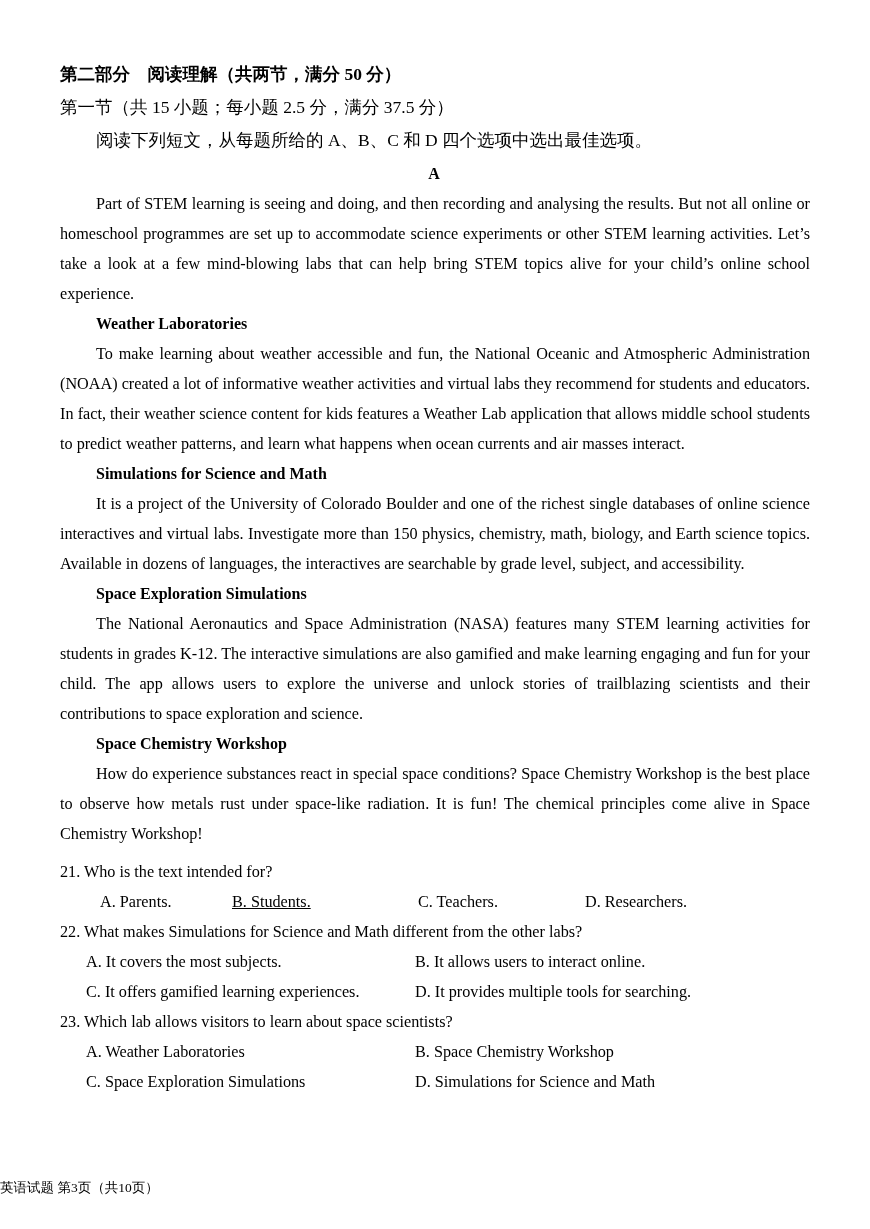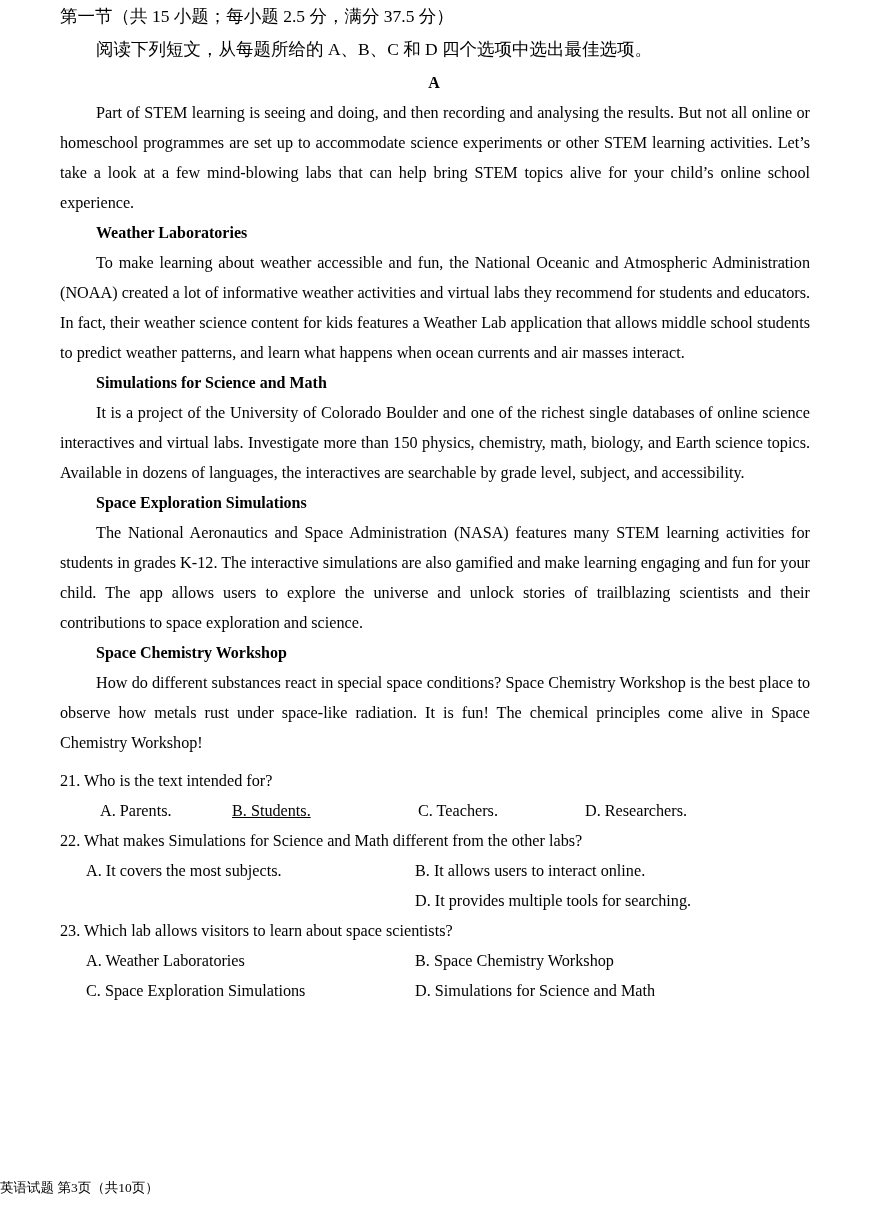--- a/index.html
+++ b/index.html
@@ -99,60 +99,62 @@
     width: 870px;
     font-size: 13.5px;
     line-height: 20px;
   }
 </style>
 </head>
 <body>
 
 <div class="page">
 
+  <div class="cn-line bold" id="sec-part-title">第二部分　阅读理解（共两节，满分 50 分）</div>
 
   <div class="cn-line">第一节（共 15 小题；每小题 2.5 分，满分 37.5 分）</div>
 
   <div class="cn-line cn-indent">阅读下列短文，从每题所给的 A、B、C 和 D 四个选项中选出最佳选项。</div>
 
   <div class="passage-letter">A</div>
 
   <p class="para">Part of STEM learning is seeing and doing, and then recording and analysing the results. But not all online or homeschool programmes are set up to accommodate science experiments or other STEM learning activities. Let’s take a look at a few mind-blowing labs that can help bring STEM topics alive for your child’s online school experience.</p>
 
   <div class="sub-head">Weather Laboratories</div>
   <p class="para">To make learning about weather accessible and fun, the National Oceanic and Atmospheric Administration (NOAA) created a lot of informative weather activities and virtual labs they recommend for students and educators. In fact, their weather science content for kids features a Weather Lab application that allows middle school students to predict weather patterns, and learn what happens when ocean currents and air masses interact.</p>
 
   <div class="sub-head">Simulations for Science and Math</div>
   <p class="para">It is a project of the University of Colorado Boulder and one of the richest single databases of online science interactives and virtual labs. Investigate more than 150 physics, chemistry, math, biology, and Earth science topics. Available in dozens of languages, the interactives are searchable by grade level, subject, and accessibility.</p>
 
   <div class="sub-head">Space Exploration Simulations</div>
   <p class="para">The National Aeronautics and Space Administration (NASA) features many STEM learning activities for students in grades K-12. The interactive simulations are also gamified and make learning engaging and fun for your child. The app allows users to explore the universe and unlock stories of trailblazing scientists and their contributions to space exploration and science.</p>
 
   <div class="sub-head">Space Chemistry Workshop</div>
-  <p class="para">How do different substances react in special space conditions? Space Chemistry Workshop is the best place to observe how metals rust under space-like radiation. It is fun! The chemical principles come alive in Space Chemistry Workshop!</p>
+  <p class="para">How do experience substances react in special space conditions? Space Chemistry Workshop is the best place to observe how metals rust under space-like radiation. It is fun! The chemical principles come alive in Space Chemistry Workshop!</p>
 
   <div class="q-gap"></div>
 
   <div class="q-block">
     <p class="q-stem">21. Who is the text intended for?</p>
     <div class="opts-row">
       <span class="opt c1">A. Parents.</span>
       <span class="opt c2">B. Students.</span>
       <span class="opt c3">C. Teachers.</span>
       <span class="opt c4">D. Researchers.</span>
     </div>
   </div>
 
   <div class="q-block">
     <p class="q-stem">22. What makes Simulations for Science and Math different from the other labs?</p>
     <div class="opts-row">
       <span class="opt h1">A. It covers the most subjects.</span>
       <span class="opt h2">B. It allows users to interact online.</span>
     </div>
     <div class="opts-row">
+      <span class="opt h1">C. It offers gamified learning experiences.</span>
       <span class="opt h2">D. It provides multiple tools for searching.</span>
     </div>
   </div>
 
   <div class="q-block">
     <p class="q-stem">23. Which lab allows visitors to learn about space scientists?</p>
     <div class="opts-row">
       <span class="opt h1">A. Weather Laboratories</span>
       <span class="opt h2">B. Space Chemistry Workshop</span>
     </div>

